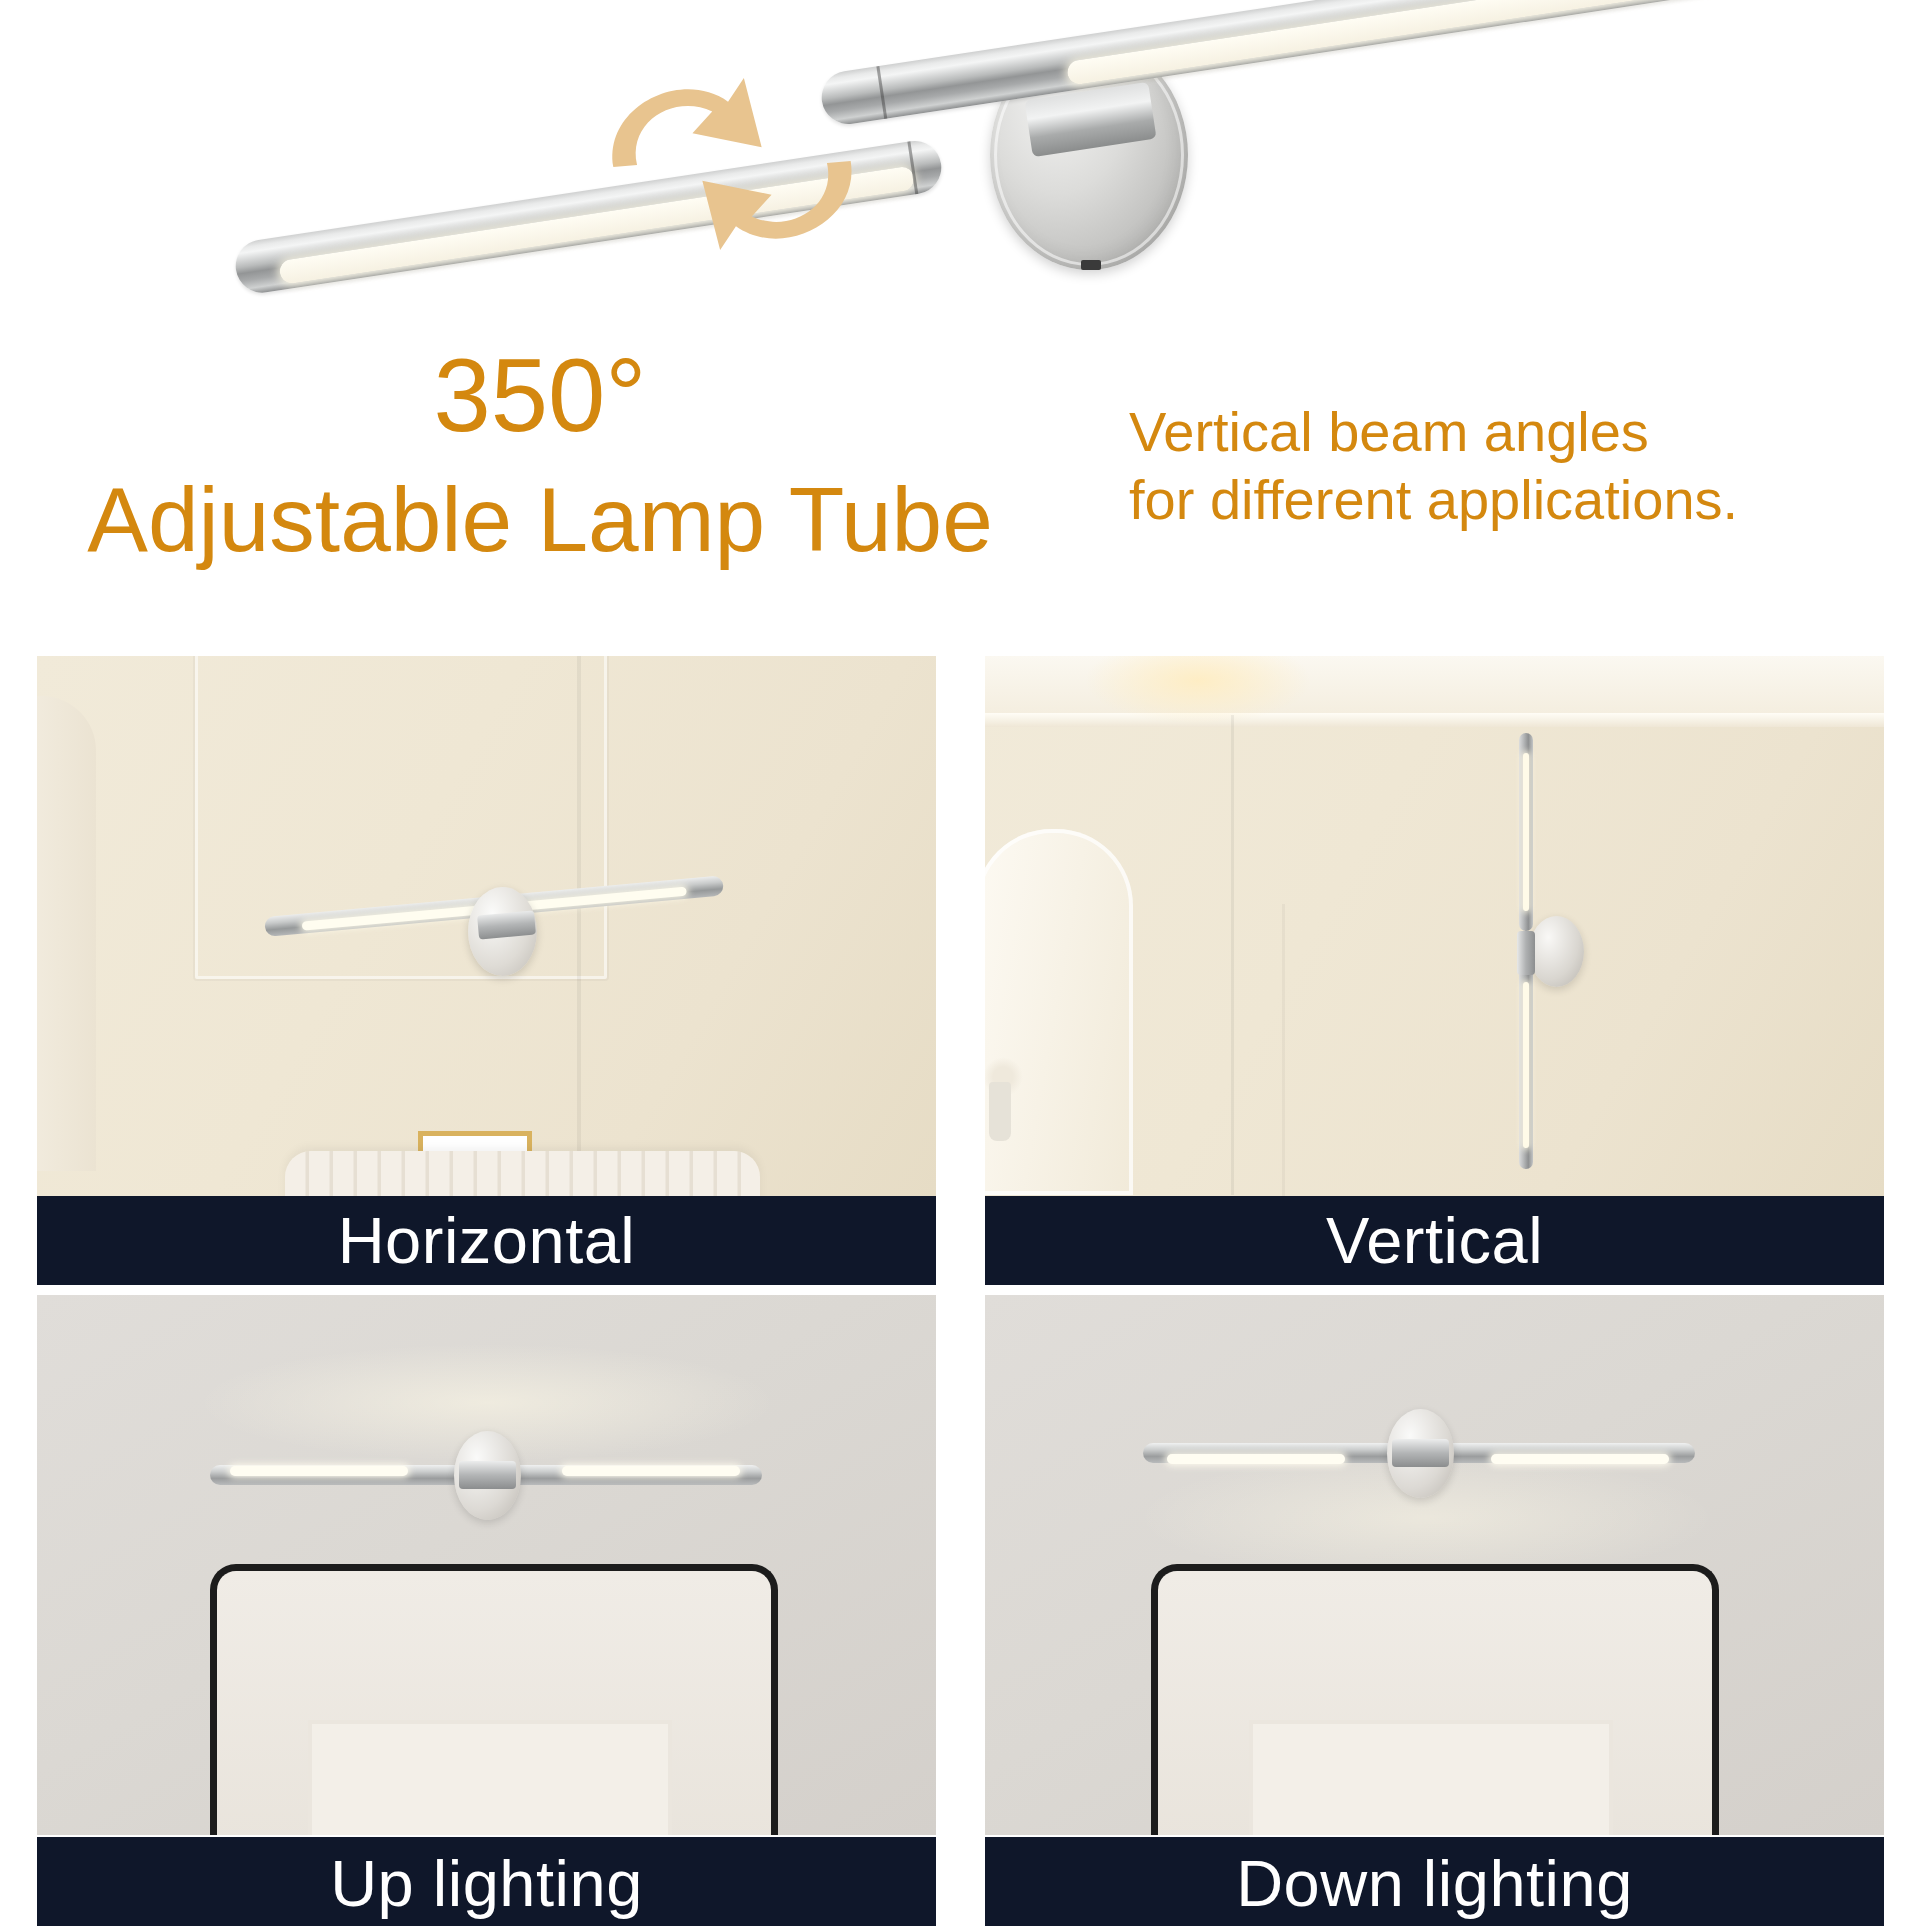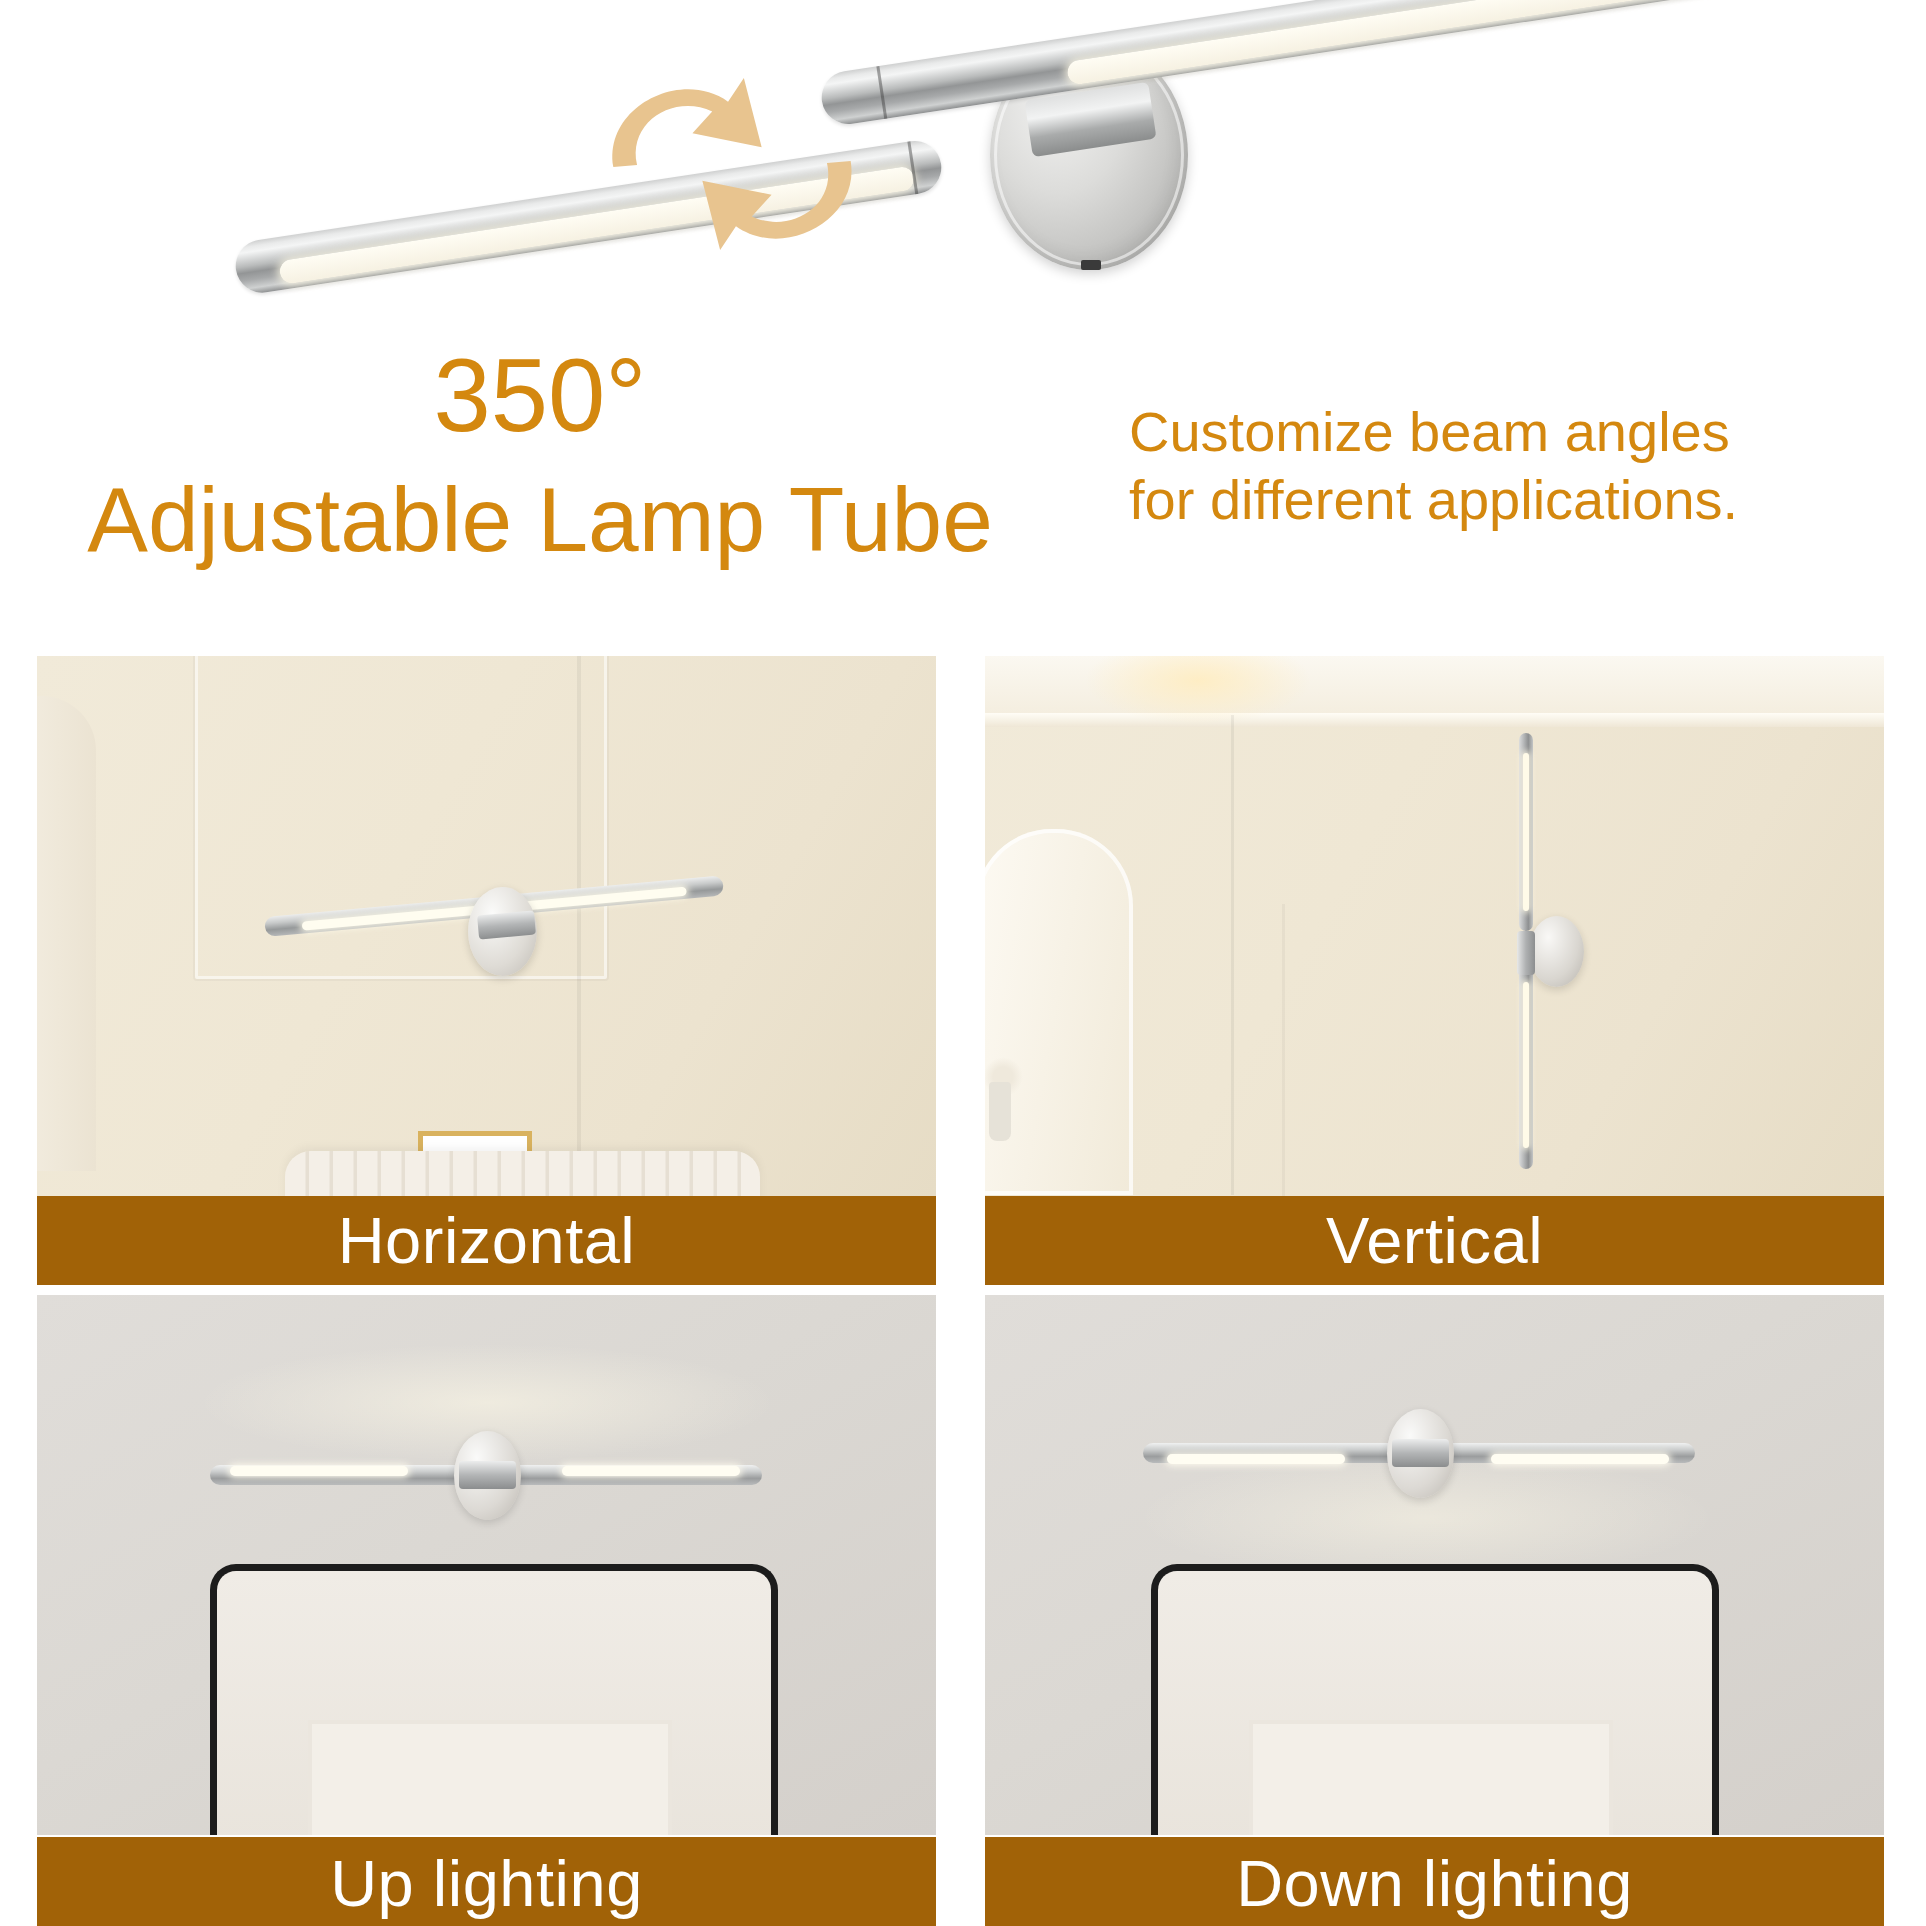--- a/index.html
+++ b/index.html
@@ -101,21 +101,21 @@
     position:absolute;width:899px;height:540px;overflow:hidden;
     background:#efe9dd;
   }
   #cell-tl{left:0;top:0;}
   #cell-tr{left:948px;top:0;}
   #cell-bl{left:0;top:639px;}
   #cell-br{left:948px;top:639px;}
 
   .caption{
     position:absolute;left:0;width:899px;height:89px;
-    background:#a16207;
+    background:#0f172a;
     display:flex;align-items:center;justify-content:center;
     color:#ffffff;font-size:65px;font-weight:400;letter-spacing:0.5px;
     z-index:5;
   }
   .caption-top{top:540px;}
   .caption-bottom{top:1181px;height:92px;}
 
   
   .scene-beige{
     position:absolute;inset:0;
@@ -303,21 +303,21 @@
   </svg>
 
 </div>
 
 <div id="headline-area">
   <div id="headline-left">
     <div id="h-350">350°</div>
     <div id="h-sub">Adjustable Lamp Tube</div>
   </div>
   <div id="headline-right">
-    <div>Customize beam angles</div>
+    <div>Vertical beam angles</div>
     <div>for different applications.</div>
   </div>
 </div>
 
 <div id="grid">
 
   <div class="cell" id="cell-tl">
     <div class="scene-beige"></div>
     <div id="hz-arch"></div>
     <div id="hz-door-panel"></div>

